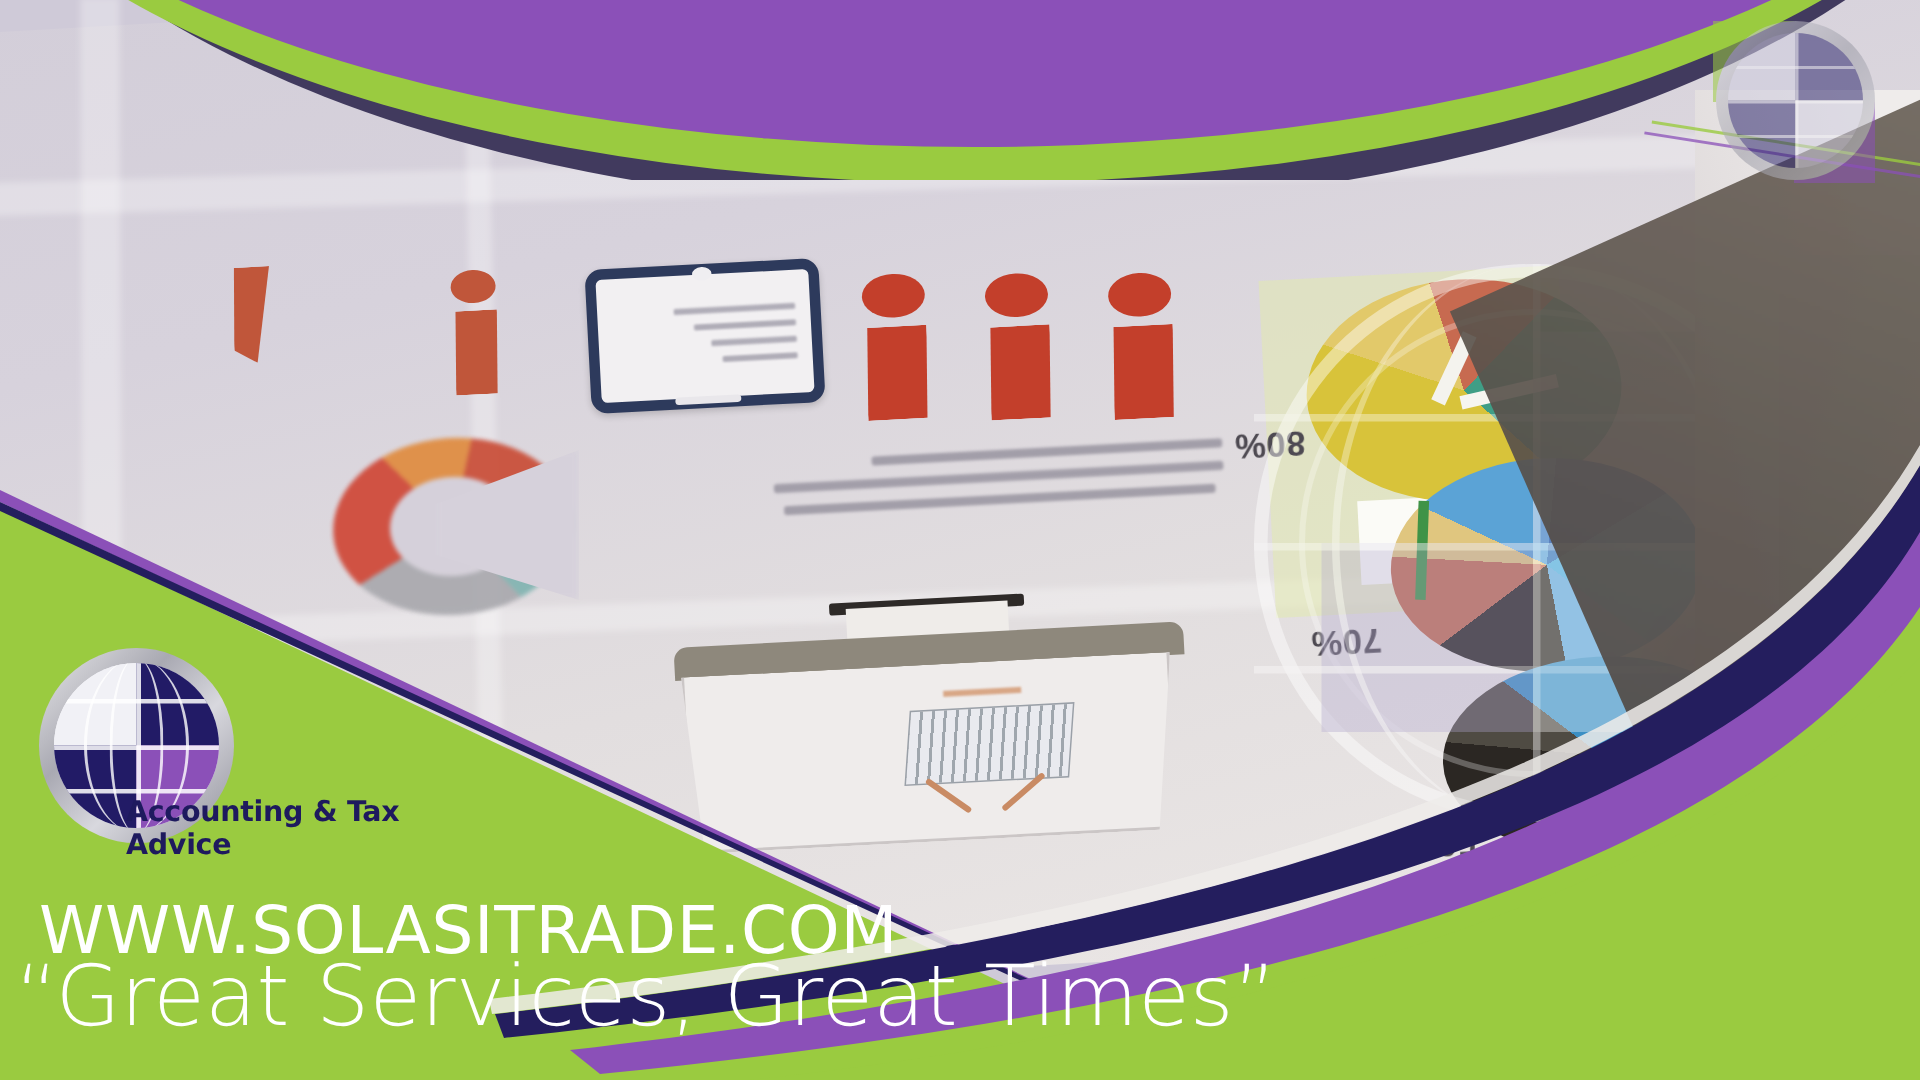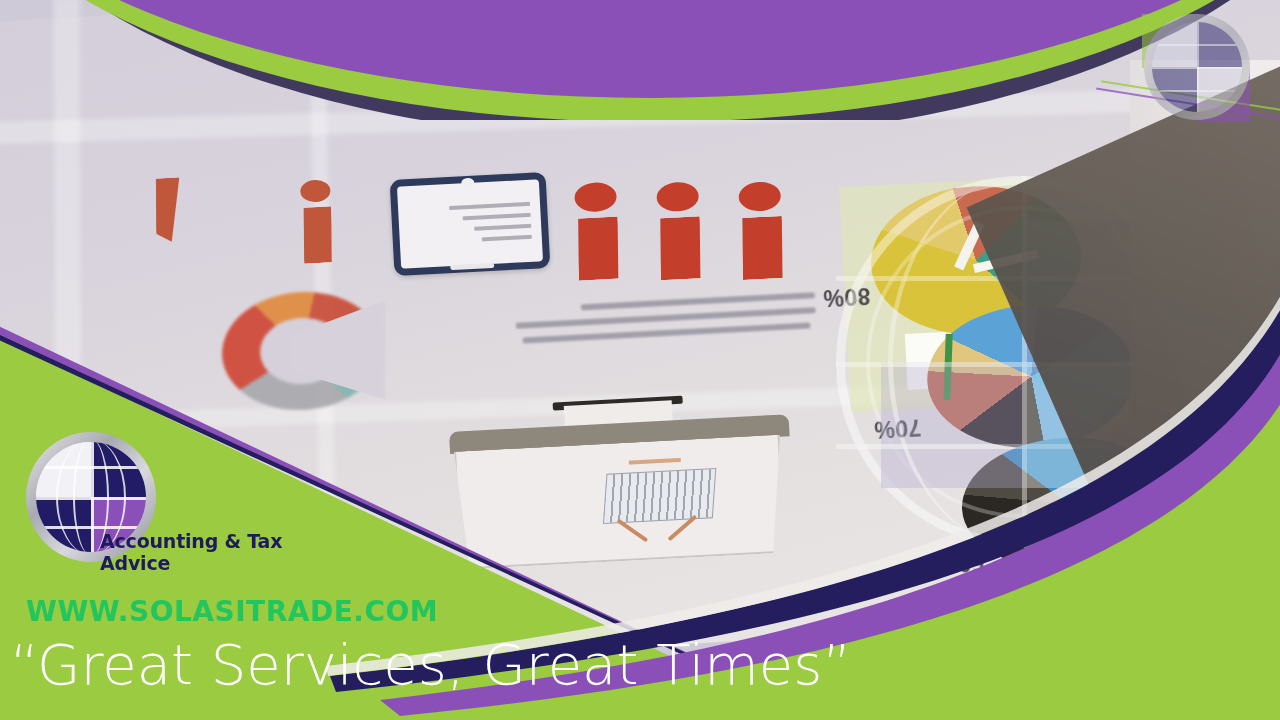--- a/index.html
+++ b/index.html
@@ -292,28 +292,28 @@
   }
   .logo .wordmark{
     position:absolute;left:138px;top:28px;
     font-family:"DejaVu Sans", sans-serif;
     font-size:62px;line-height:62px;font-weight:400;color:#1e1a5e;
     letter-spacing:-1px;
   }
   .logo .tagline{
     position:absolute;left:62px;top:106px;
     font-family:"DejaVu Sans", sans-serif;
-    font-size:19px;font-weight:700;color:#1e1a5e;letter-spacing:-.2px;margin-left:16px;
+    font-size:19px;font-weight:700;color:#1e1a5e;letter-spacing:-.2px;
   }
 
   
   .urlline{
     position:absolute;left:26px;top:595px;
     font-family:"DejaVu Sans", sans-serif;
-    font-weight:700;font-size:28px;color:#22c55e;letter-spacing:.5px;
+    font-weight:400;font-size:44px;color:#ffffff;letter-spacing:.5px;
   }
   .slogan{
     position:absolute;left:10px;top:632px;
     font-family:"DejaVu Sans", sans-serif;
     font-weight:300;font-size:56px;color:#ffffff;letter-spacing:0px;
   }
 
   
   .badge{
     position:absolute;right:30px;top:8px;width:112px;height:112px;opacity:.55;

